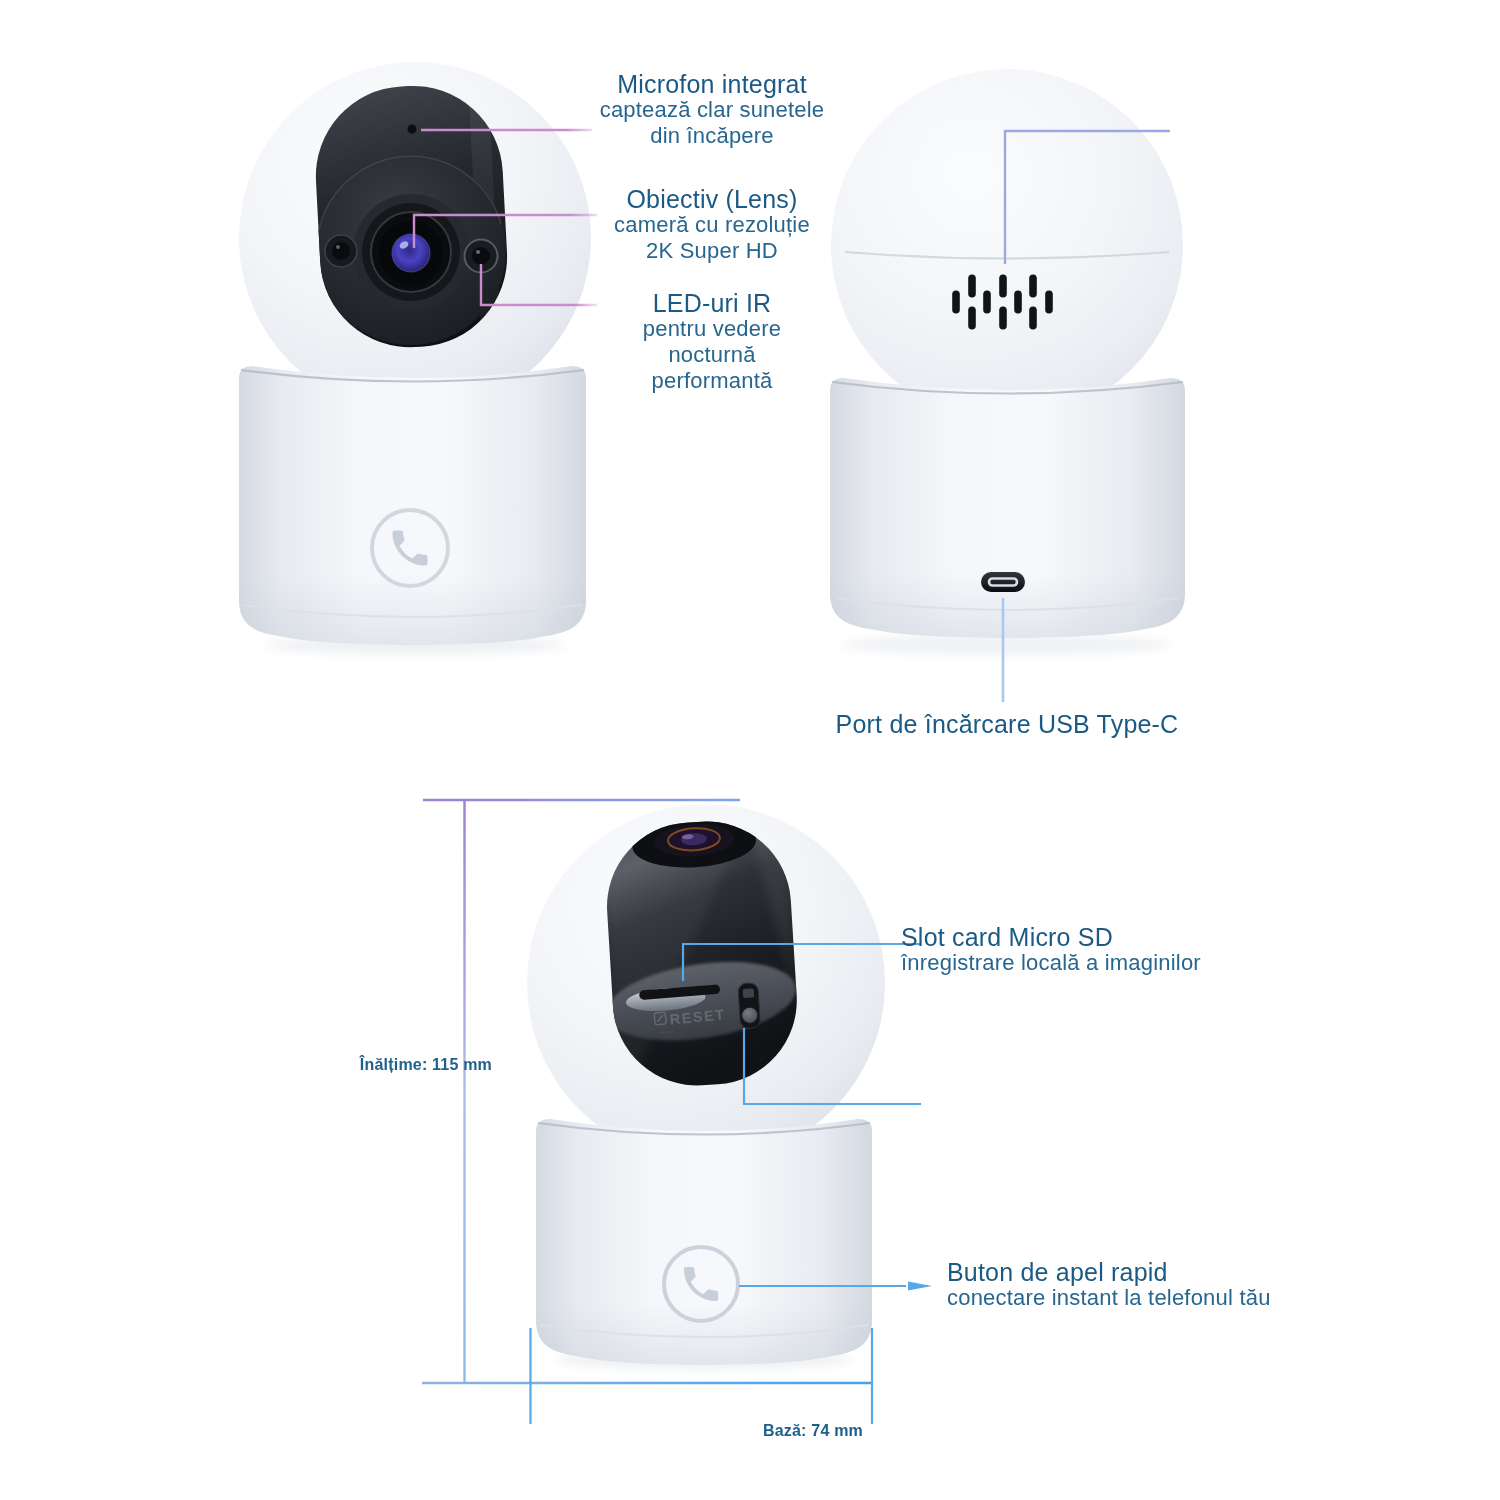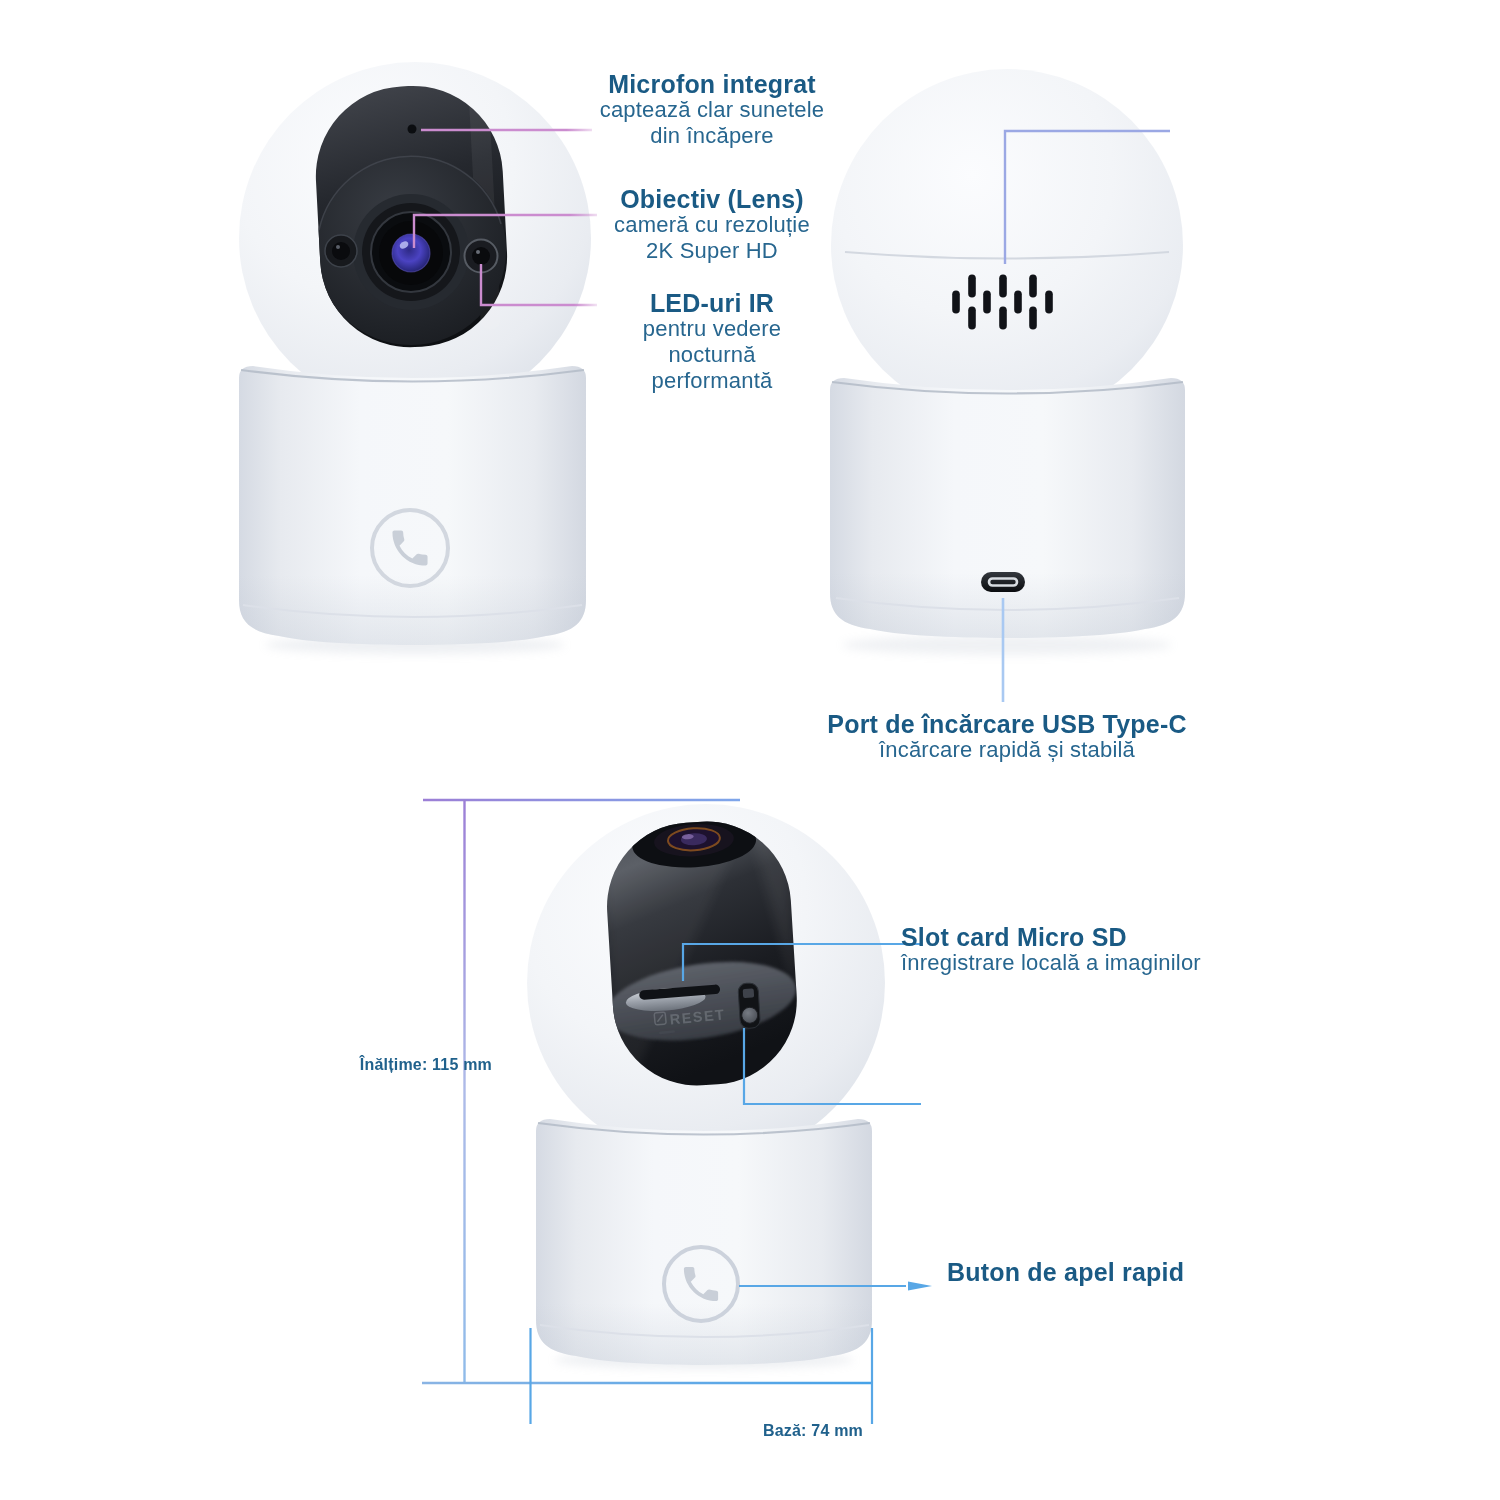--- a/index.html
+++ b/index.html
@@ -4,21 +4,21 @@
 <style>
   html,body{margin:0;padding:0;}
   body{width:1500px;height:1500px;position:relative;background:#ffffff;overflow:hidden;
        font-family:"Liberation Sans","DejaVu Sans",sans-serif;}
   .stage{position:absolute;inset:0;}
   svg.cam{position:absolute;}
   svg.lines{position:absolute;left:0;top:0;z-index:5;}
   .ann{position:absolute;z-index:6;}
   .ann.center{text-align:center;}
   .ann.left{text-align:left;}
-  .ann-title{font-weight:bold;font-size:25px;line-height:26px;color:var(--title_text,#1a5a84);letter-spacing:0.2px;}
+  .ann-title{font-weight:normal;font-size:25px;line-height:26px;color:var(--title_text,#1a5a84);letter-spacing:0.2px;}
   .ann-line{font-size:22px;line-height:26px;color:var(--body_text,#27668f);letter-spacing:0.2px;}
   .dim-label{position:absolute;z-index:6;font-weight:bold;font-size:16px;line-height:26px;
              color:var(--dim_text,#20618c);text-align:right;letter-spacing:0.2px;}
 </style>
 </head>
 <body>
 
 <div class="stage">
 
   <svg class="cam" style="left:225px;top:55px;" width="375" height="615" viewBox="0 0 375 615">
@@ -386,31 +386,31 @@
   <div class="ann center" style="left:552px;top:290px;width:320px;">
     <div class="ann-title">LED-uri IR</div>
     <div class="ann-line">pentru vedere</div>
     <div class="ann-line">nocturnă</div>
     <div class="ann-line">performantă</div>
   </div>
 
 
   <div class="ann center" style="left:807px;top:711px;width:400px;">
     <div class="ann-title">Port de încărcare USB Type-C</div>
-    <div class="ann-line">încărcare rapidă și stabilă</div>
   </div>
 
   <div class="ann left" style="left:901px;top:924px;width:440px;">
     <div class="ann-title">Slot card Micro SD</div>
     <div class="ann-line">înregistrare locală a imaginilor</div>
   </div>
 
   <div class="ann left" style="left:930px;top:1077px;width:520px;">
   </div>
 
   <div class="ann left" style="left:947px;top:1259px;width:520px;">
     <div class="ann-title">Buton de apel rapid</div>
+    <div class="ann-line">conectare instant la telefonul tău</div>
   </div>
 
   <div class="dim-label" style="left:192px;top:1052px;width:300px;">Înălțime: 115 mm</div>
   <div class="dim-label" style="left:563px;top:1411px;width:300px;margin-top:7px;">Bază: 74 mm</div>
 
 </div>
 
 </body></html>

